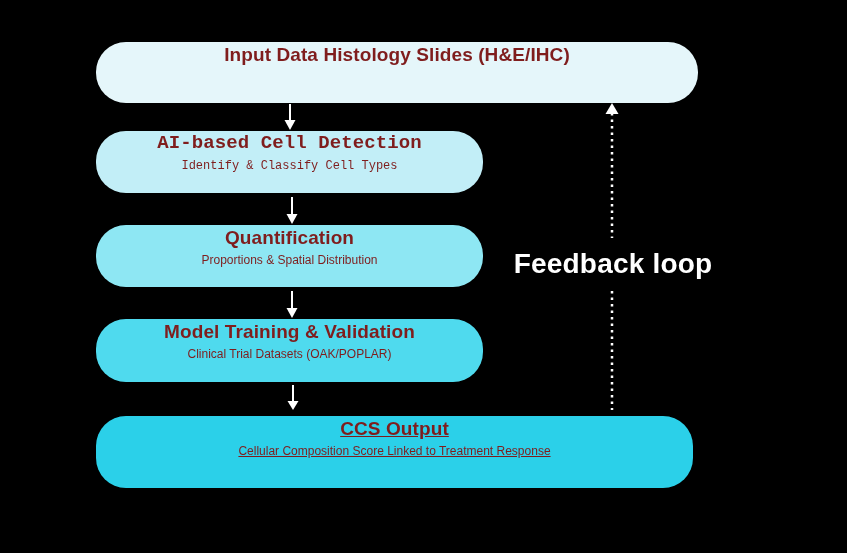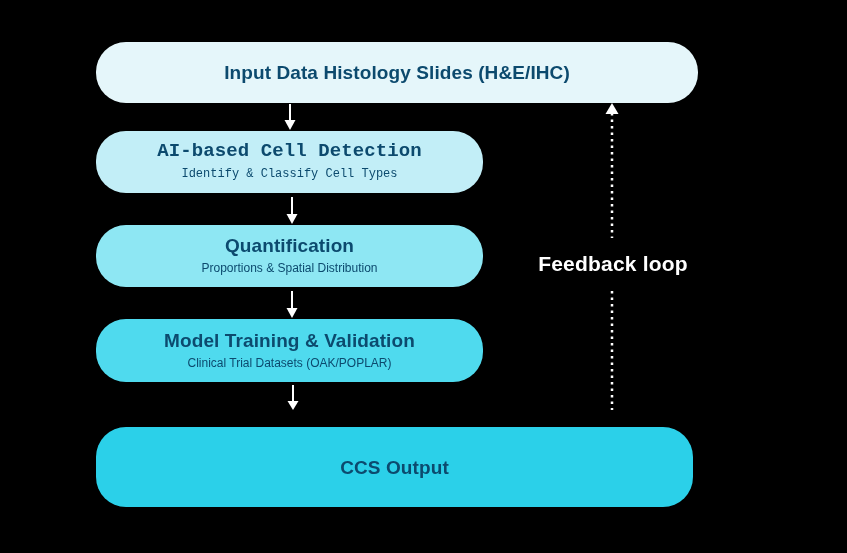--- a/index.html
+++ b/index.html
@@ -9,51 +9,51 @@
     background:#000000;
     overflow:hidden;
     font-family:"Liberation Sans","DejaVu Sans",sans-serif;
   }
   .flow-box{
     position:absolute;
     border-radius:30px;
     display:flex;
     flex-direction:column;
     align-items:center;
-    justify-content:center;
+    justify-content:flex-start;
     text-align:center;
-    color:#0c4a6e;
+    color:#7f1d1d;
   }
   .flow-box .box-title{
     font-weight:bold;
     font-size:19px;
     line-height:25px;
     letter-spacing:.1px;
   }
   .flow-box .box-subtitle{
     font-weight:normal;
     font-size:12px;
     line-height:21px;
   }
   #box-1{left:96px;top:42px;width:602px;height:61px;}
   #box-2{left:96px;top:131px;width:387px;height:62px;font-family:Liberation Mono, monospace;}
   #box-3{left:96px;top:225px;width:387px;height:62px;}
   #box-4{left:96px;top:319px;width:387px;height:63px;}
-  #box-5{left:96px;top:427px;width:597px;height:80px;}
+  #box-5{left:96px;top:416px;width:597px;height:72px;text-decoration:underline;}
   #arrows-svg{
     position:absolute;left:0;top:0;width:847px;height:553px;
     pointer-events:none;
   }
   #feedback-label{
     position:absolute;
     left:527px;top:250px;width:172px;height:28px;
     display:flex;align-items:center;justify-content:center;
     color:#ffffff;
     font-weight:bold;
-    font-size:21px;
+    font-size:28px;
     letter-spacing:.2px;
     white-space:nowrap;
   }
 </style>
 </head>
 <body>
 
 <div id="canvas">
 
   <div class="flow-box" id="box-1" style="background: rgb(229, 246, 250);">
@@ -70,20 +70,21 @@
     <div class="box-subtitle">Proportions &amp; Spatial Distribution</div>
   </div>
 
   <div class="flow-box" id="box-4" style="background: rgb(79, 218, 238);">
     <div class="box-title">Model Training &amp; Validation</div>
     <div class="box-subtitle">Clinical Trial Datasets (OAK/POPLAR)</div>
   </div>
 
   <div class="flow-box" id="box-5" style="background: rgb(43, 208, 233);">
     <div class="box-title">CCS Output</div>
+    <div class="box-subtitle">Cellular Composition Score Linked to Treatment Response</div>
   </div>
 
   <svg id="arrows-svg" viewBox="0 0 847 553" xmlns="http://www.w3.org/2000/svg">
 
     <g stroke="#ffffff" fill="#ffffff">
       <line x1="290" y1="104" x2="290" y2="123" stroke-width="2"></line>
       <polygon points="284.5,120 295.5,120 290,130" stroke="none"></polygon>
     </g>
 
     <g stroke="#ffffff" fill="#ffffff">

